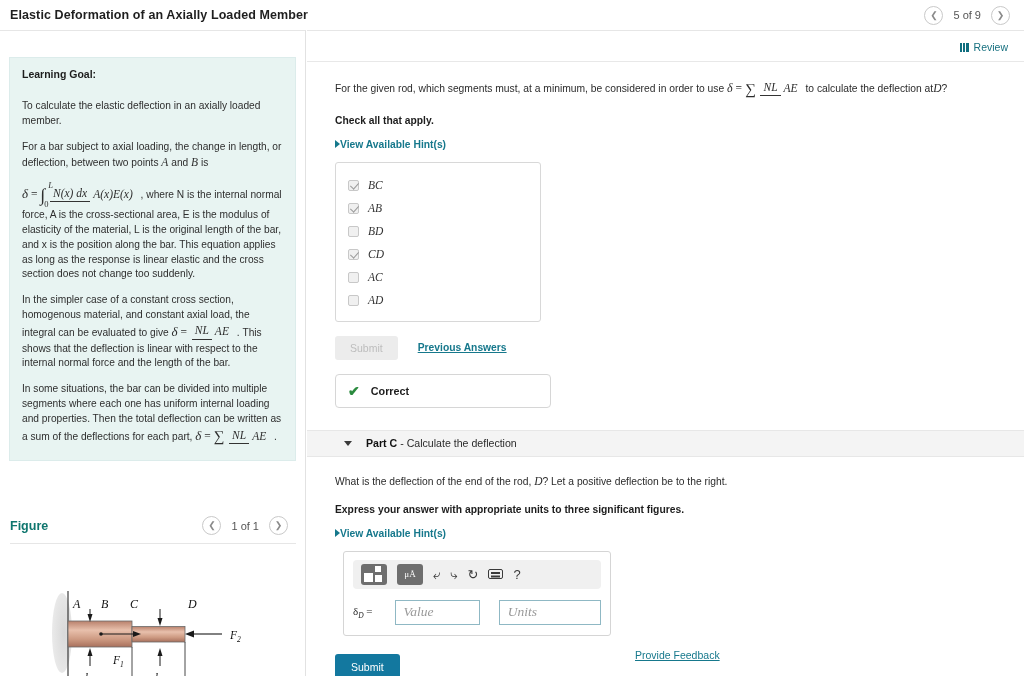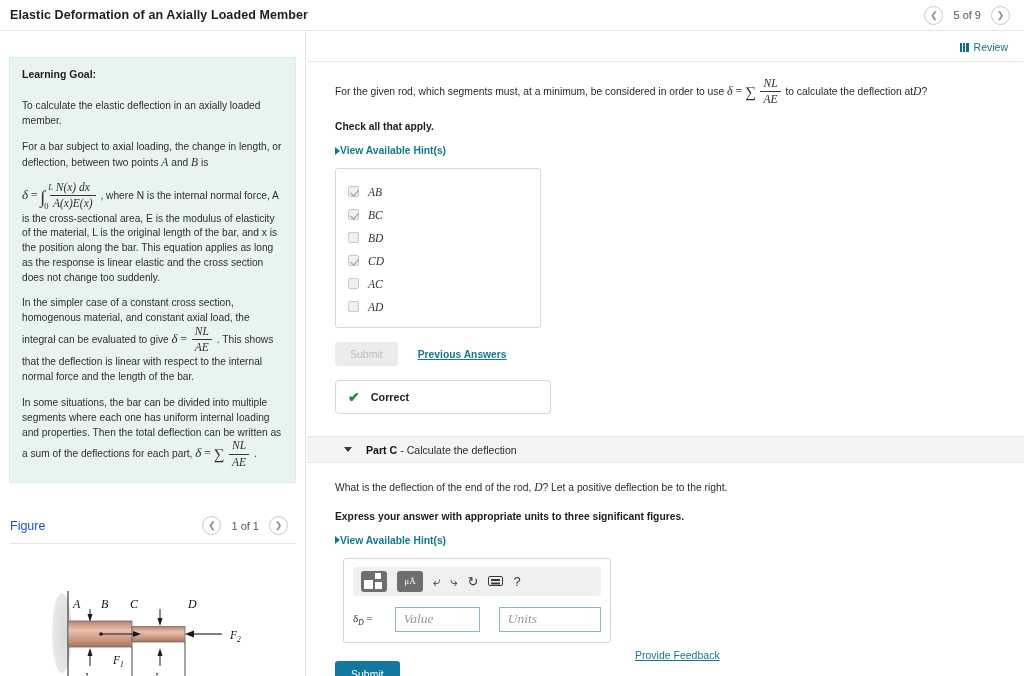--- a/index.html
+++ b/index.html
@@ -46,37 +46,37 @@
     background: #e8f4f2; border: 1px solid #dceceb;
     padding: 10px 12px 12px 12px;
   }
   .lg-title { font-size: 10.5px; font-weight: bold; color: #1d1d1d; margin-bottom: 19px; }
   .lg-p { font-size: 10.2px; line-height: 1.45; color: #2e2e2e; margin: 0 0 11px 0; }
   .lg-p:last-child { margin-bottom: 0; }
   .mi { font-family: "Liberation Serif", serif; font-style: italic; font-size: 11.5px; }
   .mn { font-family: "Liberation Serif", serif; font-size: 11.5px; }
 
   
-  .frac { display: inline-flex; flex-direction: column; vertical-align: middle;
+  .frac { display: inline-flex; flex-direction: row; vertical-align: middle;
           text-align: center; margin: 0 2px; position: relative; top: -1px; }
   .frac .num { border-bottom: 1px solid #333; padding: 0 3px 1px 3px; line-height: 1.15; }
   .frac .den { padding: 1px 3px 0 3px; line-height: 1.15; }
   .bigop { font-family: "Liberation Serif", serif; font-size: 15px; vertical-align: middle; }
   .intg { font-family: "Liberation Serif", serif; font-size: 18px; position: relative;
           display: inline-block; vertical-align: middle; }
   .intg .lim-top { position: absolute; top: -3px; left: 8px; font-size: 8.5px; font-style: italic; }
   .intg .lim-bot { position: absolute; bottom: -2px; left: 4px; font-size: 8.5px; }
 
   
   .fig-head {
     position: absolute; left: 0; top: 485px; width: 306px;
     display: flex; align-items: center; justify-content: space-between;
     padding: 0 18px 0 10px;
   }
-  .fig-title { font-size: 12.5px; font-weight: normal; color: #1d4ed8; }
+  .fig-title { font-size: 12.5px; font-weight: bold; color: #0f766e; }
   .fig-divider { position: absolute; left: 10px; top: 512px; width: 286px; height: 1px; background: #e6e6e6; }
   .fig-body { position: absolute; left: 0; top: 520px; width: 306px; height: 150px; }
 
   
   .review-row {
     display: flex; align-items: center; justify-content: flex-end;
     gap: 5px; padding: 10px 16px 8px 0; height: 30px;
   }
   .review-icon { display: inline-block; width: 9px; height: 9px; position: relative; }
   .review-icon i { position: absolute; top: 0; width: 2.5px; height: 9px; background: #0f6e7f; display: block; }
@@ -361,25 +361,25 @@
       <p class="q-strong">Check all that apply.</p>
 
       <div class="hint-link">
         <span class="hint-tri"></span>
         <span class="hint-label">View Available Hint(s)</span>
       </div>
 
       <div class="answer-box">
         <div class="opt-row">
           <span class="cbox checked"></span>
+          <span class="opt-label">BC</span>
+        </div>
+        <div class="opt-row">
+          <span class="cbox checked"></span>
           <span class="opt-label">AB</span>
-        </div>
-        <div class="opt-row">
-          <span class="cbox checked"></span>
-          <span class="opt-label">BC</span>
         </div>
         <div class="opt-row">
           <span class="cbox"></span>
           <span class="opt-label">BD</span>
         </div>
         <div class="opt-row">
           <span class="cbox checked"></span>
           <span class="opt-label">CD</span>
         </div>
         <div class="opt-row">

